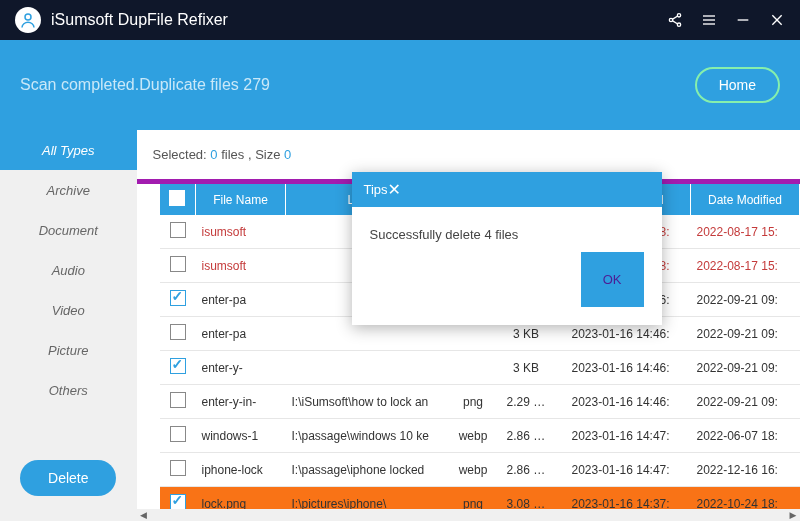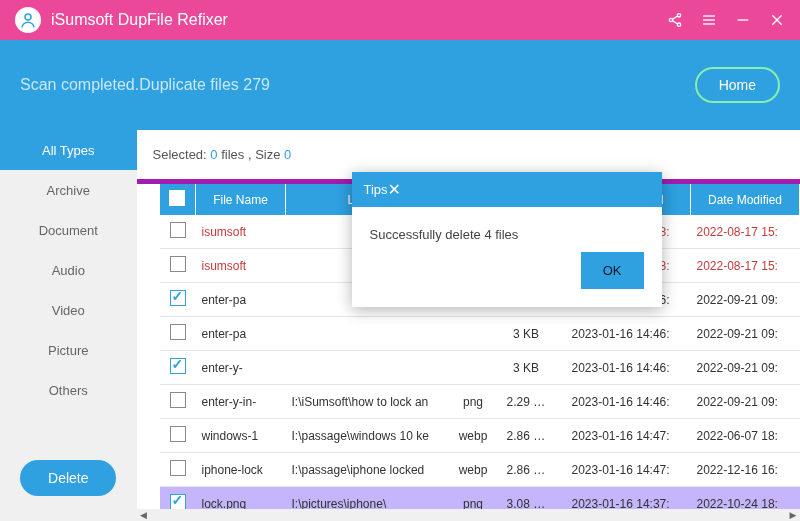--- a/index.html
+++ b/index.html
@@ -1,53 +1,53 @@
 <!DOCTYPE html>
 <html><head>
 <meta charset="utf-8">
 <style>
   * { margin:0; padding:0; box-sizing:border-box; font-family:"Segoe UI",Arial,sans-serif; }
   body { width:800px; height:521px; overflow:hidden; background:#fff; }
-  .titlebar { height:40px; background:#ec4899; display:flex; align-items:center; padding:0 15px; color:#fff; }
+  .titlebar { height:40px; background:#0f172a; display:flex; align-items:center; padding:0 15px; color:#fff; }
   .logo { width:26px; height:26px; border-radius:50%; background:#fff; display:flex; align-items:center; justify-content:center; margin-right:10px; color:#2fa0e0; font-weight:bold; }
   .title { font-size:16px; flex:1; }
   .win-icons { display:flex; gap:18px; align-items:center; }
   .win-icons span { cursor:pointer; display:flex; align-items:center; justify-content:center; }
   .header { height:90px; background:#2fa0e0; display:flex; align-items:center; padding:0 20px; color:#fff; }
   .header-status { font-size:16px; color:#c9e8f8; flex:1; }
   .home-btn { border:2px solid #86efac; border-radius:20px; padding:8px 22px; color:#fff; background:transparent; font-size:14px; cursor:pointer; }
   .body { display:flex; height:391px; }
   .sidebar { width:160px; background:#f0f0f0; display:flex; flex-direction:column; }
-  .sidebar-item { height:40px; display:flex; align-items:center; justify-content:center; color:#666; font-size:13px; cursor:pointer; }
+  .sidebar-item { height:40px; display:flex; align-items:center; justify-content:center; color:#666; font-size:13px; cursor:pointer;font-style:italic; }
   .sidebar-item.active { background:#2fa0e0; color:#fff; }
   .delete-btn { margin:auto auto 25px auto; background:#2fa0e0; color:#fff; border:none; border-radius:20px; padding:10px 28px; font-size:14px; cursor:pointer; }
   .main { flex:1; display:flex; flex-direction:column; background:#fff; position:relative; }
   .selected-bar { padding:17px 16px; font-size:13px; color:#555; }
   .selected-bar .num { color:#2fa0e0; }
   .table-wrap { flex:1; overflow:hidden; border-top:5px solid #a21caf;padding-left:23px; }
   table { width:100%; border-collapse:collapse; font-size:12px; table-layout:fixed; }
   th { background:#2fa0e0; color:#fff; padding:6px 4px; font-weight:normal; text-align:center; border-right:1px solid rgba(255,255,255,0.3); white-space:nowrap; overflow:hidden; }
   th.chk-col, td.chk-col { width:36px; text-align:center; }
   td { padding:7px 6px; border-bottom:1px solid #e6e6e6; white-space:nowrap; overflow:hidden; text-overflow:ellipsis; color:#333; }
   tr.dup td { color:#c43a3a; }
-  tr.sel td { background:#c4b5fd; }
+  tr.sel td { background:#f97316; }
   td.size { text-align:center; padding-right:20px; }
   td.type { text-align:center; }
   .cb { width:16px; height:16px; border:1px solid #888; display:inline-block; background:#fff; position:relative; }
   .cb.checked { border-color:#2fa0e0; }
   .cb.checked::after { content:"✓"; position:absolute; top:-3px; left:1px; color:#2fa0e0; font-size:14px; font-weight:bold; }
   .hcb { width:16px; height:16px; border:1px solid #fff; display:inline-block; background:#fff; }
   .scroll-h { height:12px; background:#f0f0f0; display:flex; align-items:center; }
   .scroll-h .arrow { width:14px; text-align:center; font-size:9px; color:#666; }
   .scroll-h .track { flex:1; position:relative; }
   .dialog { position:absolute; left:215px; top:42px; width:310px; background:#fff; box-shadow:0 3px 15px rgba(0,0,0,0.3); z-index:10; }
   .dialog-head { background:#2fa0e0; color:#fff; padding:8px 12px; font-size:13px; display:flex; align-items:center; }
   .dialog-body { padding:20px 18px 10px 18px; font-size:13px; color:#444; }
   .dialog-foot { padding:0 18px 18px 18px; text-align:right; }
-  .ok-btn { background:#2fa0e0; color:#0f172a; border:none; padding:11px 22px; font-size:13px; cursor:pointer; }
+  .ok-btn { background:#2fa0e0; color:#4c1d95; border:none; padding:20px 22px; font-size:13px; cursor:pointer; }
   .close-x { cursor:pointer; font-size:16px; }
 </style>
 </head>
 <body>
 
 <div class="titlebar">
   <div class="logo">
     <svg width="18" height="18" viewBox="0 0 24 24" fill="none" stroke="#2fa0e0" stroke-width="2">
         <circle cx="12" cy="8" r="4"></circle>
         <path d="M4 22c0-4 4-7 8-7s8 3 8 7"></path>

